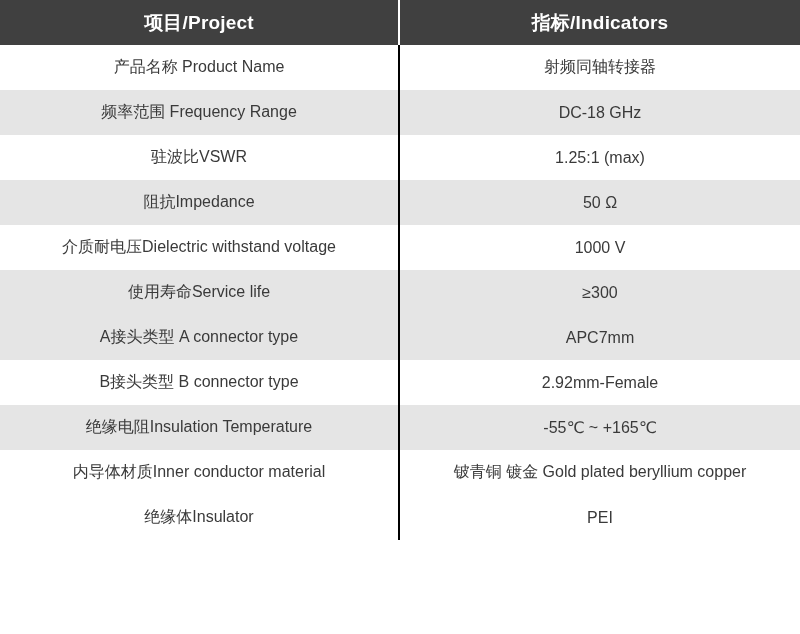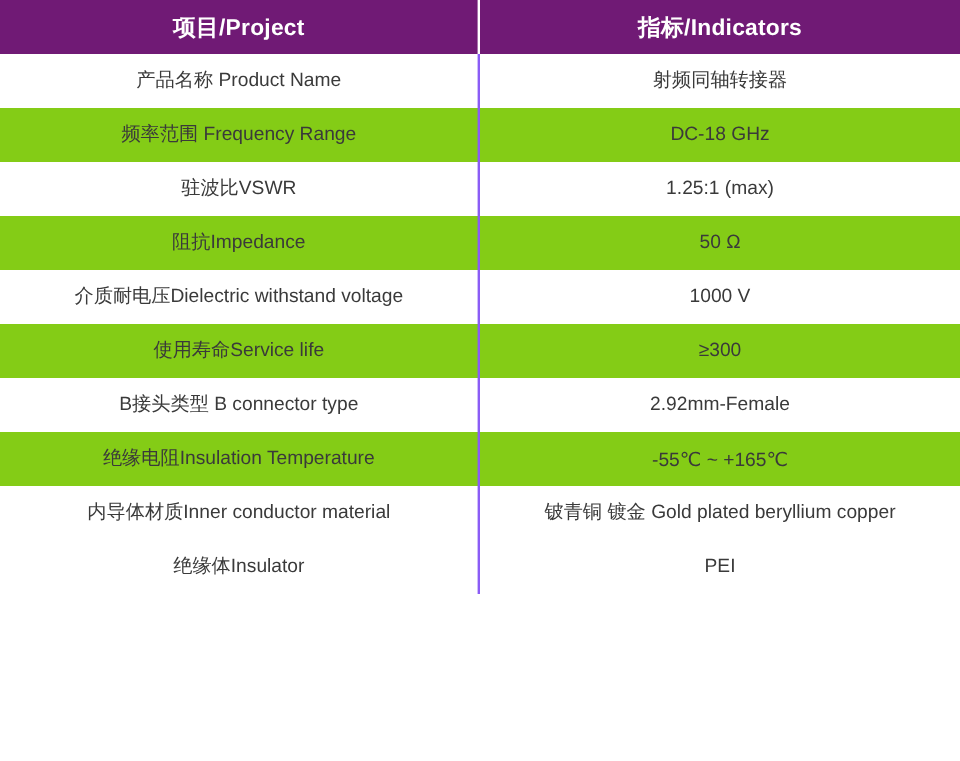--- a/index.html
+++ b/index.html
@@ -20,21 +20,21 @@
     border-spacing: 0;
     table-layout: fixed;
   }
 
   .spec-table col.col-project { width: 400px; }
   .spec-table col.col-indicator { width: 400px; }
 
   
   .header-row th {
     height: 45px;
-    background: #701a75;
+    background: #404040;
     color: #ffffff;
     font-size: 19px;
     font-weight: bold;
     text-align: center;
     vertical-align: middle;
     padding: 0;
     letter-spacing: 0.2px;
     white-space: nowrap;
   }
   .header-row th.cell-left {
@@ -46,27 +46,27 @@
     height: 45px;
     padding: 0 6px;
     text-align: center;
     vertical-align: middle;
     font-size: 16px;
     color: #3a3a3a;
     white-space: nowrap;
     overflow: hidden;
   }
   .spec-table tbody tr.row-tint td {
-    background: #84cc16;
+    background: #e5e5e5;
   }
   .spec-table tbody tr.row-plain td {
     background: #ffffff;
   }
   .spec-table tbody td.cell-left {
-    border-right: 2px solid #8b5cf6;
+    border-right: 2px solid #000000;
   }
 </style>
 </head>
 <body>
 
 <table class="spec-table">
   <colgroup>
     <col class="col-project">
     <col class="col-indicator">
   </colgroup>
@@ -94,20 +94,24 @@
         <td class="cell-right">50 Ω</td>
       </tr>
       <tr class="row-plain">
         <td class="cell-left">介质耐电压Dielectric withstand voltage</td>
         <td class="cell-right">1000 V</td>
       </tr>
       <tr class="row-tint">
         <td class="cell-left">使用寿命Service life</td>
         <td class="cell-right">≥300</td>
       </tr>
+      <tr class="row-tint">
+        <td class="cell-left">A接头类型 A connector type</td>
+        <td class="cell-right">APC7mm</td>
+      </tr>
       <tr class="row-plain">
         <td class="cell-left">B接头类型 B connector type</td>
         <td class="cell-right">2.92mm-Female</td>
       </tr>
       <tr class="row-tint">
         <td class="cell-left">绝缘电阻Insulation Temperature</td>
         <td class="cell-right">-55℃ ~ +165℃</td>
       </tr>
       <tr class="row-plain">
         <td class="cell-left">内导体材质Inner conductor material</td>

